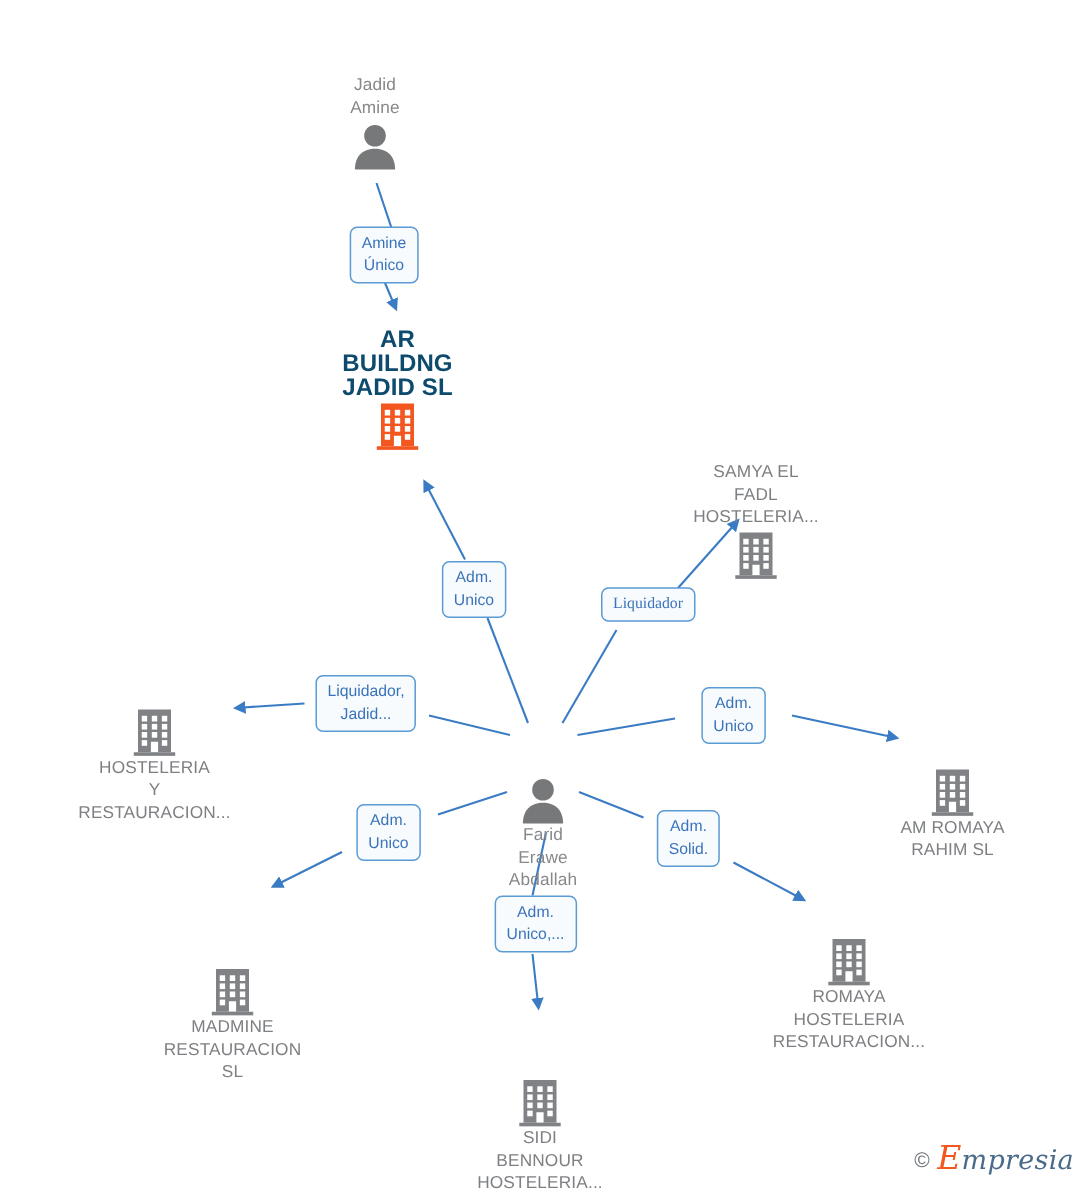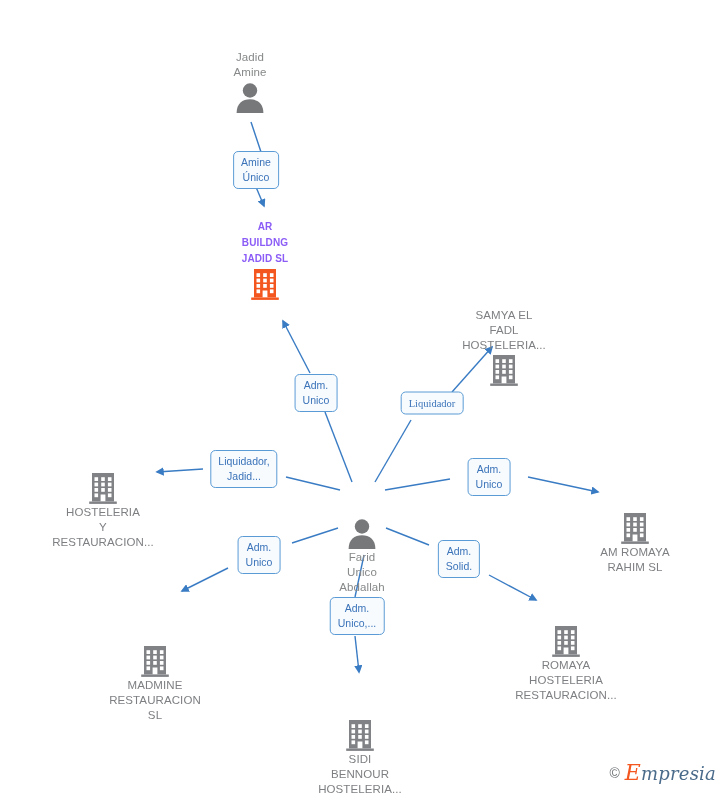--- a/index.html
+++ b/index.html
@@ -39,22 +39,22 @@
     line-height: 15px;
     color: #808285;
     letter-spacing: .1px;
     white-space: pre-line;
   }
   .node.company .label {
     color: #7d7f82;
   }
   .node.focus .label {
     font-weight: bold;
-    color: #8b5cf6;
-    font-size: 10px;
+    color: #0c4a6e;
+    font-size: 16px;
     line-height: 16px;
   }
   .node.person .label {
     color: #868889;
   }
   .icon-wrap {
     display: block;
     line-height: 0;
   }
 
@@ -226,21 +226,21 @@
           </svg></span>
         <div class="label">AM ROMAYA
 RAHIM  SL</div>
       </div>
       <div class="node person" style="left: 362px; top: 516px;">
         <span class="icon-wrap"><svg class="person-ico" viewBox="0 0 34 34" xmlns="http://www.w3.org/2000/svg">
             <circle cx="17" cy="10.5" r="7.2" fill="#76787a"></circle>
             <path d="M3.6 33 C3.6 23.4 9.6 19.2 17 19.2 C24.4 19.2 30.4 23.4 30.4 33 Z" fill="#76787a"></path>
           </svg></span>
         <div class="label">Farid
-Unico
+Erawe
 Abdallah</div>
       </div>
       <div class="node company" style="left: 155px; top: 644px;">
         <span class="icon-wrap"><svg class="bldg-ico" viewBox="0 0 30 34" xmlns="http://www.w3.org/2000/svg">
             <rect x="4" y="2" width="22" height="28.5" fill="#808285"></rect>
             <rect x="6.5" y="6.2" width="3.6" height="3.8" fill="#ffffff"></rect>
             <rect x="13.2" y="6.2" width="3.6" height="3.8" fill="#ffffff"></rect>
             <rect x="19.9" y="6.2" width="3.6" height="3.8" fill="#ffffff"></rect>
             <rect x="6.5" y="11.6" width="3.6" height="3.8" fill="#ffffff"></rect>
             <rect x="13.2" y="11.6" width="3.6" height="3.8" fill="#ffffff"></rect>

